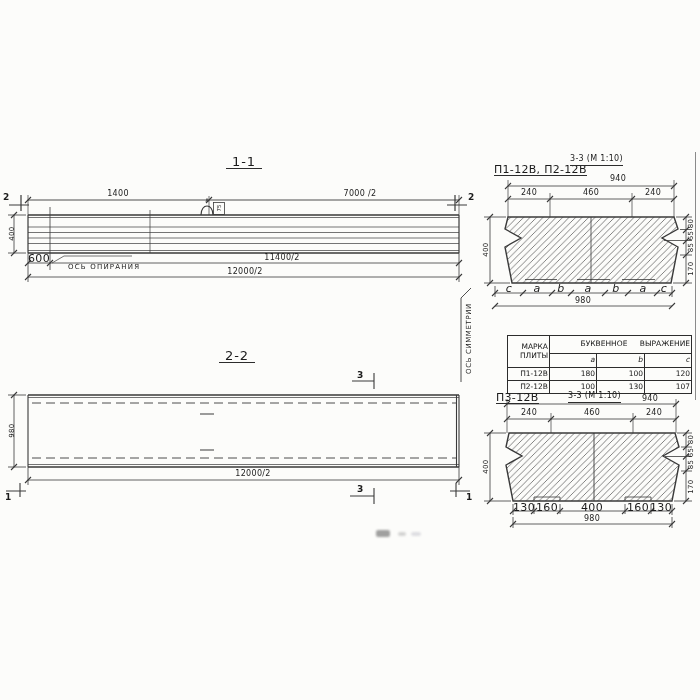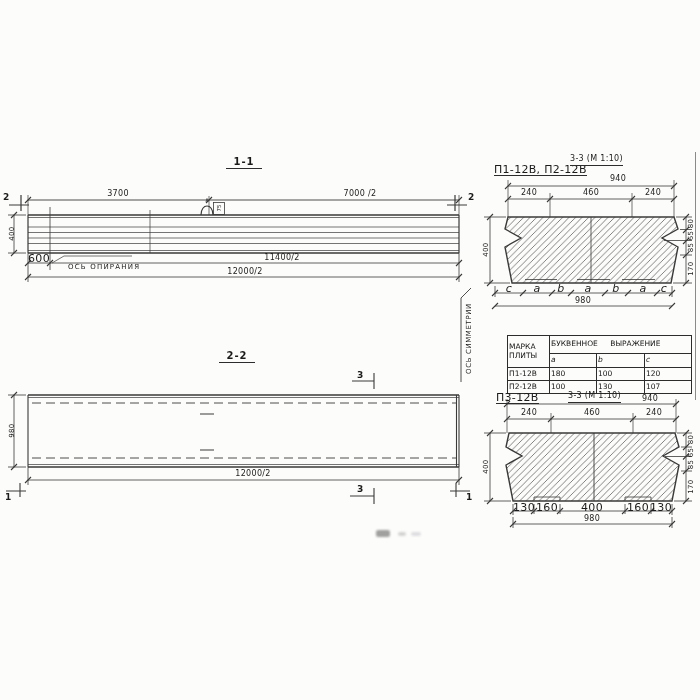--- a/index.html
+++ b/index.html
@@ -9,23 +9,23 @@
   svg.linework { position:absolute; top:0; left:0; }
   .lbl { position:absolute; font-size:8px; line-height:10px; color:#1b1b1b; white-space:nowrap; letter-spacing:0.3px; }
   .ctr { text-align:center; }
   .rot { transform:rotate(-90deg); }
   .u { border-bottom:1px solid #2c2c2c; padding-bottom:1px; }
   .small { font-size:7px; line-height:9px; }
   .s75 { font-size:11px; line-height:9px; }
   .tiny { font-size:5.5px; line-height:6px; letter-spacing:0; }
   .it { font-style:italic; }
   .b { font-weight:bold; }
-  .title { font-size:10px; font-weight:bold; letter-spacing:1px; }
+  .title { font-size:13px; font-weight:normal; letter-spacing:1px; }
   .dtable { position:absolute; border-collapse:collapse; font-size:7.5px; color:#161616; }
-  .dtable td { border:1.2px solid #2c2c2c; text-align:left; vertical-align:middle; padding:0 1px; line-height:1.15; }
+  .dtable td { border:1.2px solid #2c2c2c; text-align:right; vertical-align:middle; padding:0 1px; line-height:1.15; }
   .smudge { position:absolute; border-radius:2px; filter:blur(1px); }
 </style>
 </head>
 <body>
 
 <div class="sheet">
 
   <svg class="linework" width="700" height="700" viewBox="0 0 700 700">
     <defs>
       <pattern id="hatch" width="6.5" height="6.5" patternUnits="userSpaceOnUse">
@@ -110,21 +110,21 @@
       <path d="M513,511 H672 M513,504 V515 M534,504 V514 M560,504 V514 M625,504 V514 M651,504 V514 M672,504 V515" stroke-width="0.8"></path>
       <path d="M510,514 L516,508 M531,514 L537,508 M557,514 L563,508 M622,514 L628,508 M648,514 L654,508 M669,514 L675,508" stroke-width="1.1"></path>
       <path d="M513,524 H672 M513,517 V528 M672,517 V528" stroke-width="0.8"></path>
       <path d="M510,527 L516,521 M669,527 L675,521" stroke-width="1.1"></path>
     </g>
   </svg>
 
   <span class="lbl title ctr u" style="left:226px; top:157px; width:36px;">1-1</span>
   <span class="lbl b" style="left:3px; top:192px; font-size:9px;">2</span>
   <span class="lbl b" style="left:468px; top:192px; font-size:9px;">2</span>
-  <span class="lbl ctr" style="left:96px; top:189px; width:44px;">3700</span>
+  <span class="lbl ctr" style="left:96px; top:189px; width:44px;">1400</span>
   <span class="lbl ctr" style="left:330px; top:189px; width:60px;">7000 /2</span>
   <span class="lbl ctr rot small" style="left:-6px; top:229px; width:36px;">400</span>
   <span class="lbl ctr s75" style="left:26px; top:254px; width:26px;">600</span>
   <span class="lbl small" style="left:68px; top:263px; letter-spacing:1.2px;">ОСЬ ОПИРАНИЯ</span>
   <span class="lbl ctr" style="left:250px; top:253px; width:64px;">11400/2</span>
   <span class="lbl ctr" style="left:213px; top:267px; width:64px;">12000/2</span>
   <span class="lbl ctr rot tiny" style="left:212px; top:205px; width:14px;">75</span>
 
   <span class="lbl title ctr u" style="left:219px; top:351px; width:36px;">2-2</span>
   <span class="lbl b" style="left:357px; top:370px; font-size:9px;">3</span>

